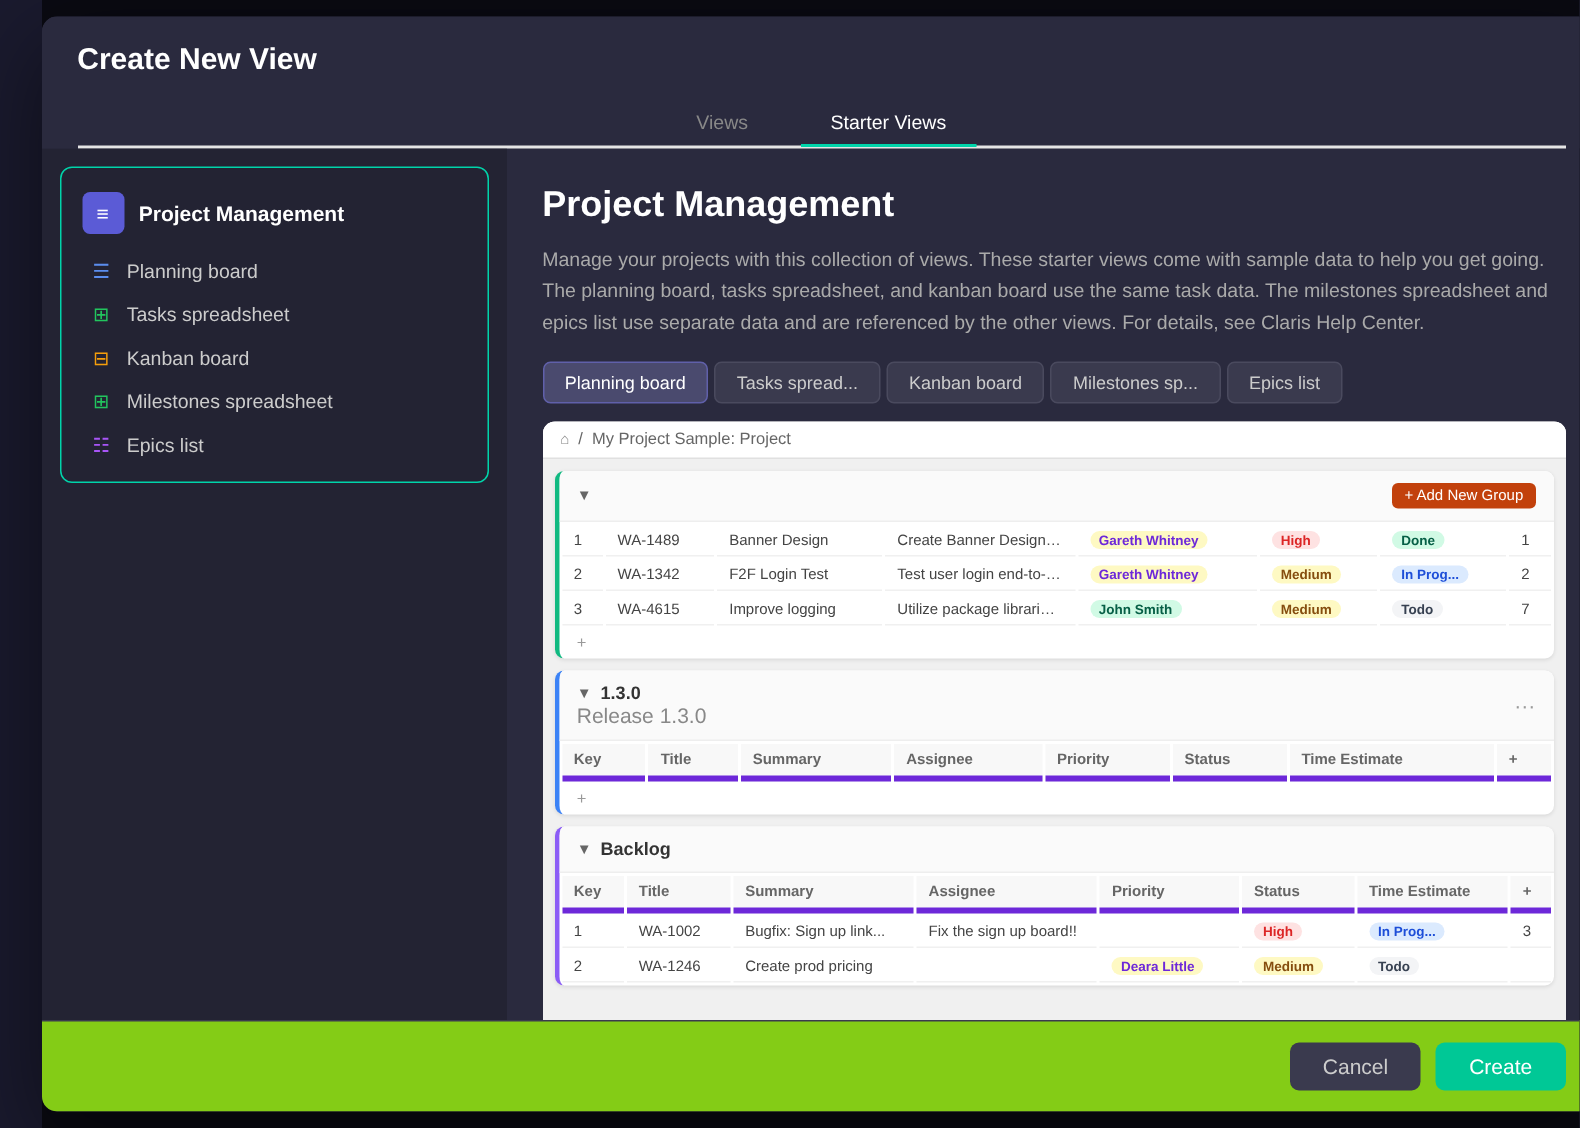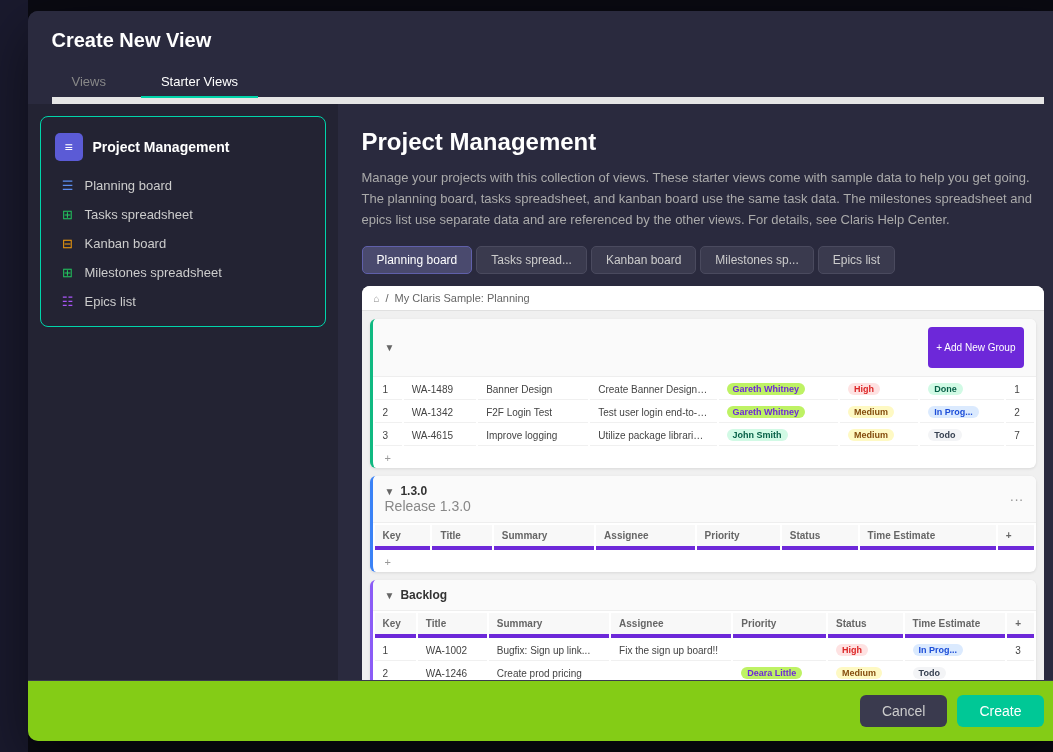--- a/index.html
+++ b/index.html
@@ -38,21 +38,22 @@
     }
     .modal-title {
       font-size: 20px;
       font-weight: 600;
       color: #ffffff;
       margin-bottom: 14px;
     }
     .tabs-header {
       display: flex;
       gap: 15px;
-      border-bottom: 7px solid #e5e5e5;
+      border-bottom: 2px solid #e5e5e5;
+      justify-content: center;
     }
     .tab-header-item {
       padding: 8px 20px;
       font-size: 13px;
       color: #888;
       cursor: pointer;
       position: relative;
     }
     .tab-header-item.active {
       color: #ffffff;
@@ -205,24 +206,24 @@
     }
     .preview-section-title {
       font-size: 12px;
       font-weight: 600;
       color: #333;
       display: flex;
       align-items: center;
       gap: 6px;
     }
     .preview-add-group {
-      background: #6d28d9;
+      background: #c2410c;
       color: white;
       font-size: 10px;
-      padding: 15px 8px;
+      padding: 3px 8px;
       border-radius: 4px;
       text-align: right;
     }
     .preview-table {
       width: 100%;
       font-size: 10px;
       color: #333;
     }
     .preview-table th {
       background: #f8f8f8;
@@ -248,21 +249,21 @@
       padding: 1px 6px;
       border-radius: 10px;
       font-size: 9px;
       font-weight: 600;
     }
     .badge-high { background: #fee2e2; color: #dc2626; }
     .badge-medium { background: #fef9c3; color: #854d0e; }
     .badge-done { background: #d1fae5; color: #065f46; }
     .badge-inprog { background: #dbeafe; color: #1d4ed8; }
     .badge-todo { background: #f3f4f6; color: #374151; }
-    .badge-person { background: #bef264; color: #6d28d9; }
+    .badge-person { background: #fef9c3; color: #6d28d9; }
     .badge-person-green { background: #d1fae5; color: #065f46; }
     .section-13 {
       border-left: 3px solid #3b82f6;
     }
     .section-backlog {
       border-left: 3px solid #8b5cf6;
     }
     .section-default {
       border-left: 3px solid #10b981;
     }
@@ -356,21 +357,21 @@
           <div class="view-tab">Milestones sp...</div>
           <div class="view-tab">Epics list</div>
         </div>
 
         <div class="preview-area">
           <div class="preview-inner">
 
             <div class="preview-topbar">
               <span class="preview-topbar-logo">⌂</span>
               <span>/</span>
-              <span>My Claris Sample: Planning</span>
+              <span>My Project Sample: Project</span>
             </div>
 
             <div class="preview-section section-default">
               <div class="preview-section-header">
                 <div style="display:flex;align-items:center;gap:6px;">
                   <span class="chevron">▼</span>
                 </div>
                 <div class="preview-add-group">+ Add New Group</div>
               </div>
               <table class="preview-table">

